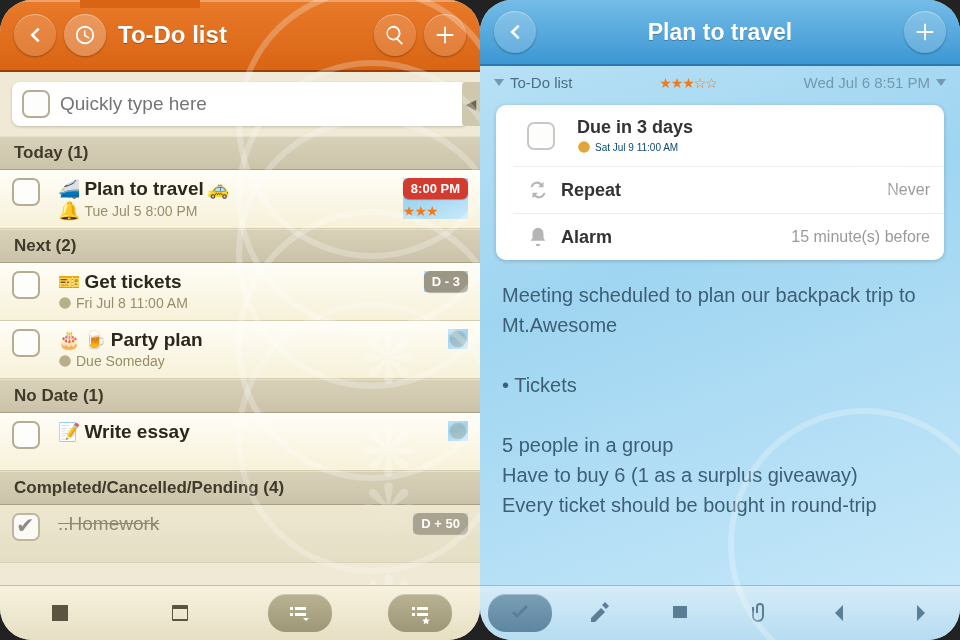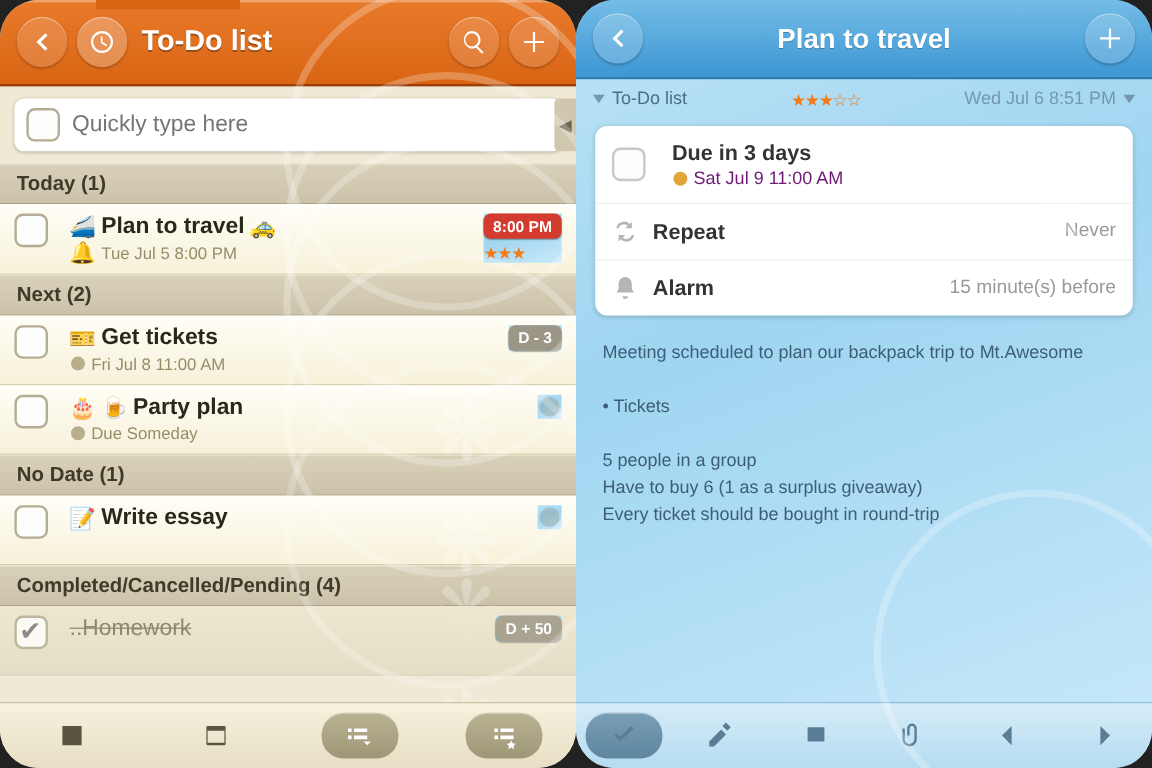--- a/index.html
+++ b/index.html
@@ -63,28 +63,28 @@
     border:6px solid rgba(255,255,255,.25);border-radius:50%;pointer-events:none;}
   .right::before{content:"❋";position:absolute;right:50px;top:140px;font-size:70px;color:rgba(255,255,255,.25);pointer-events:none;}
   .right .header{height:66px;background:linear-gradient(#74bce7,#3c97d3);border-bottom:2px solid #2a7ab1;
     display:flex;align-items:center;padding:0 14px;color:#fff;}
   .right .header .hbtn{background:rgba(255,255,255,.18);}
   .rtitle{flex:1;text-align:center;font-size:23px;font-weight:700;text-shadow:0 1px 0 rgba(0,0,0,.25);}
   .metarow{display:flex;align-items:center;gap:6px;padding:8px 14px;font-size:15px;color:#4a6e86;}
   .metarow .stars{color:#f27a18;}
   .metarow .spacer{flex:1;}
   .metarow .grey{color:#7499ae;}
-  .card{margin:6px 16px;background:#fff;border-radius:10px;box-shadow:0 1px 4px rgba(0,0,0,.2);overflow:hidden;}
+  .card{margin:6px 16px;background:#fff;border-radius:10px;box-shadow:0 1px 4px rgba(0,0,0,.2);overflow:hidden;padding-left:17px;}
   .crow{display:flex;align-items:center;padding:12px 14px;border-bottom:1px solid #eee;gap:12px;}
   .crow:last-child{border-bottom:none;}
   .crow .lbl{font-size:18px;font-weight:700;color:#333;flex:1;}
   .crow .val{font-size:16px;color:#9a9a9a;}
-  .crow .csub{font-size:15px;color:#701a75;display:flex;align-items:center;gap:4px;margin-top:2px;}
+  .crow .csub{font-size:10px;color:#0c4a6e;display:flex;align-items:center;gap:4px;margin-top:2px;}
   .crow .icon{width:22px;height:22px;fill:#b5b5b5;flex-shrink:0;}
-  .notes{padding:14px 22px;color:#3d5f76;font-size:15px;line-height:1.5;white-space:pre-line;}
+  .notes{padding:14px 22px;color:#3d5f76;font-size:20px;line-height:1.5;white-space:pre-line;}
   .right .bottombar{background:linear-gradient(#d6ecf8,#b6dcf1);border-top:1px solid #8fbdd9;}
   .right .bbtn svg{fill:#5a7e96;}
   .right .bbtn.pill{background:linear-gradient(#7a9fb6,#5e86a0);}
   .tri{width:0;height:0;display:inline-block;}
   .tri.d{border-left:5px solid transparent;border-right:5px solid transparent;border-top:7px solid #7499ae;}
 </style>
 </head>
 <body>
 
 <div class="device left">

